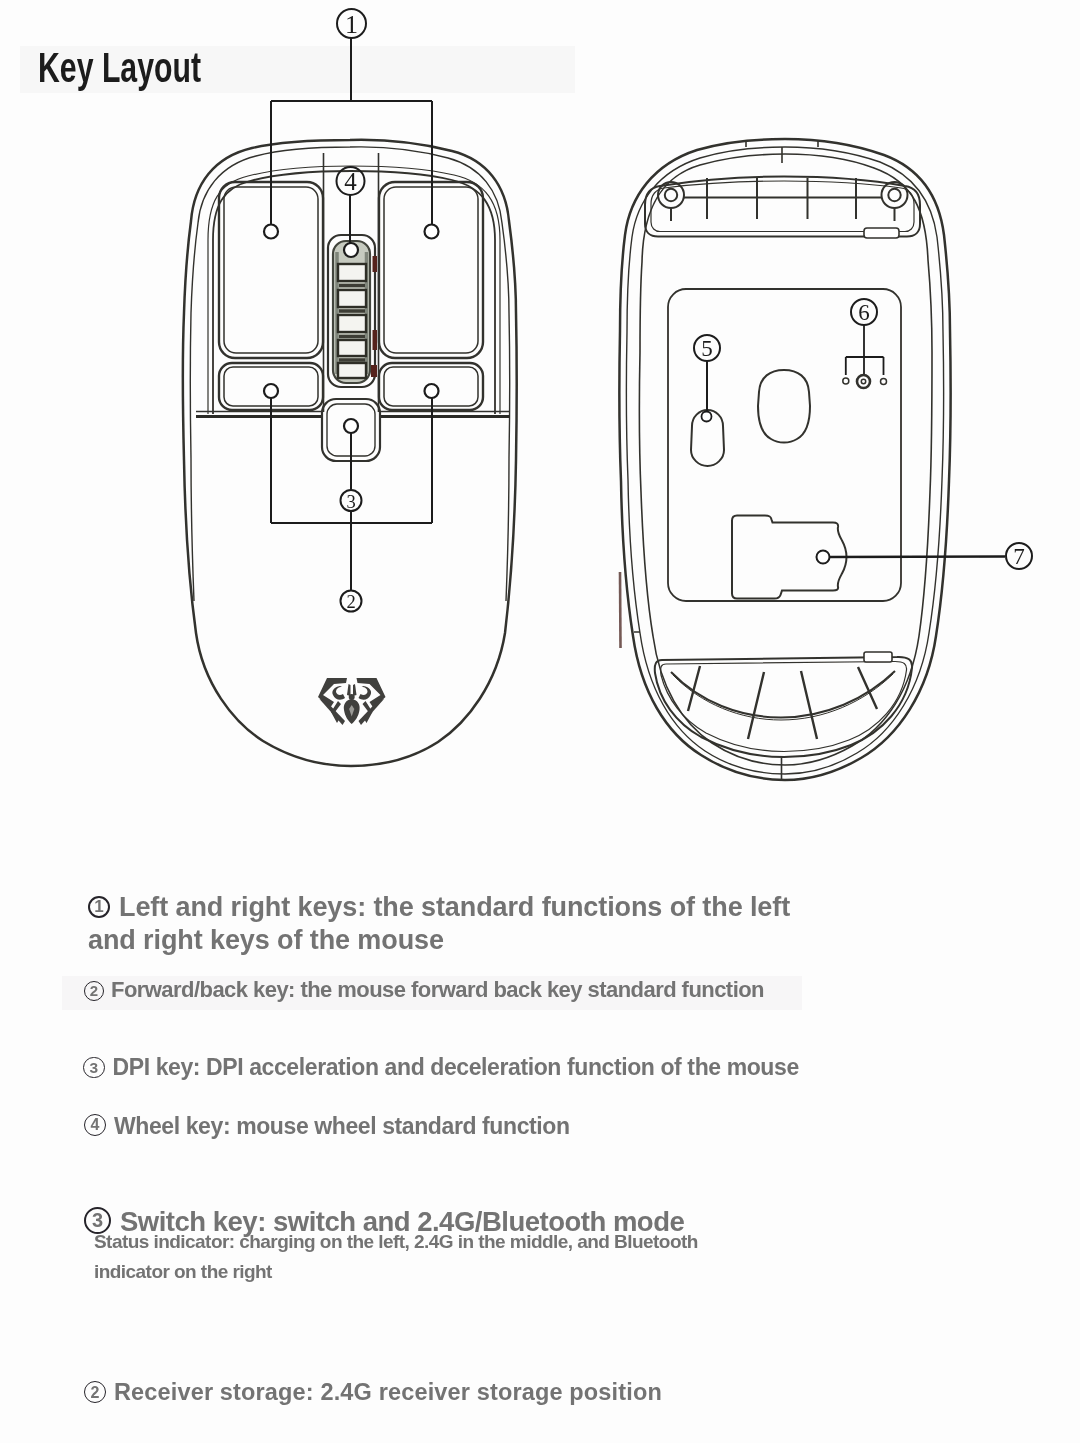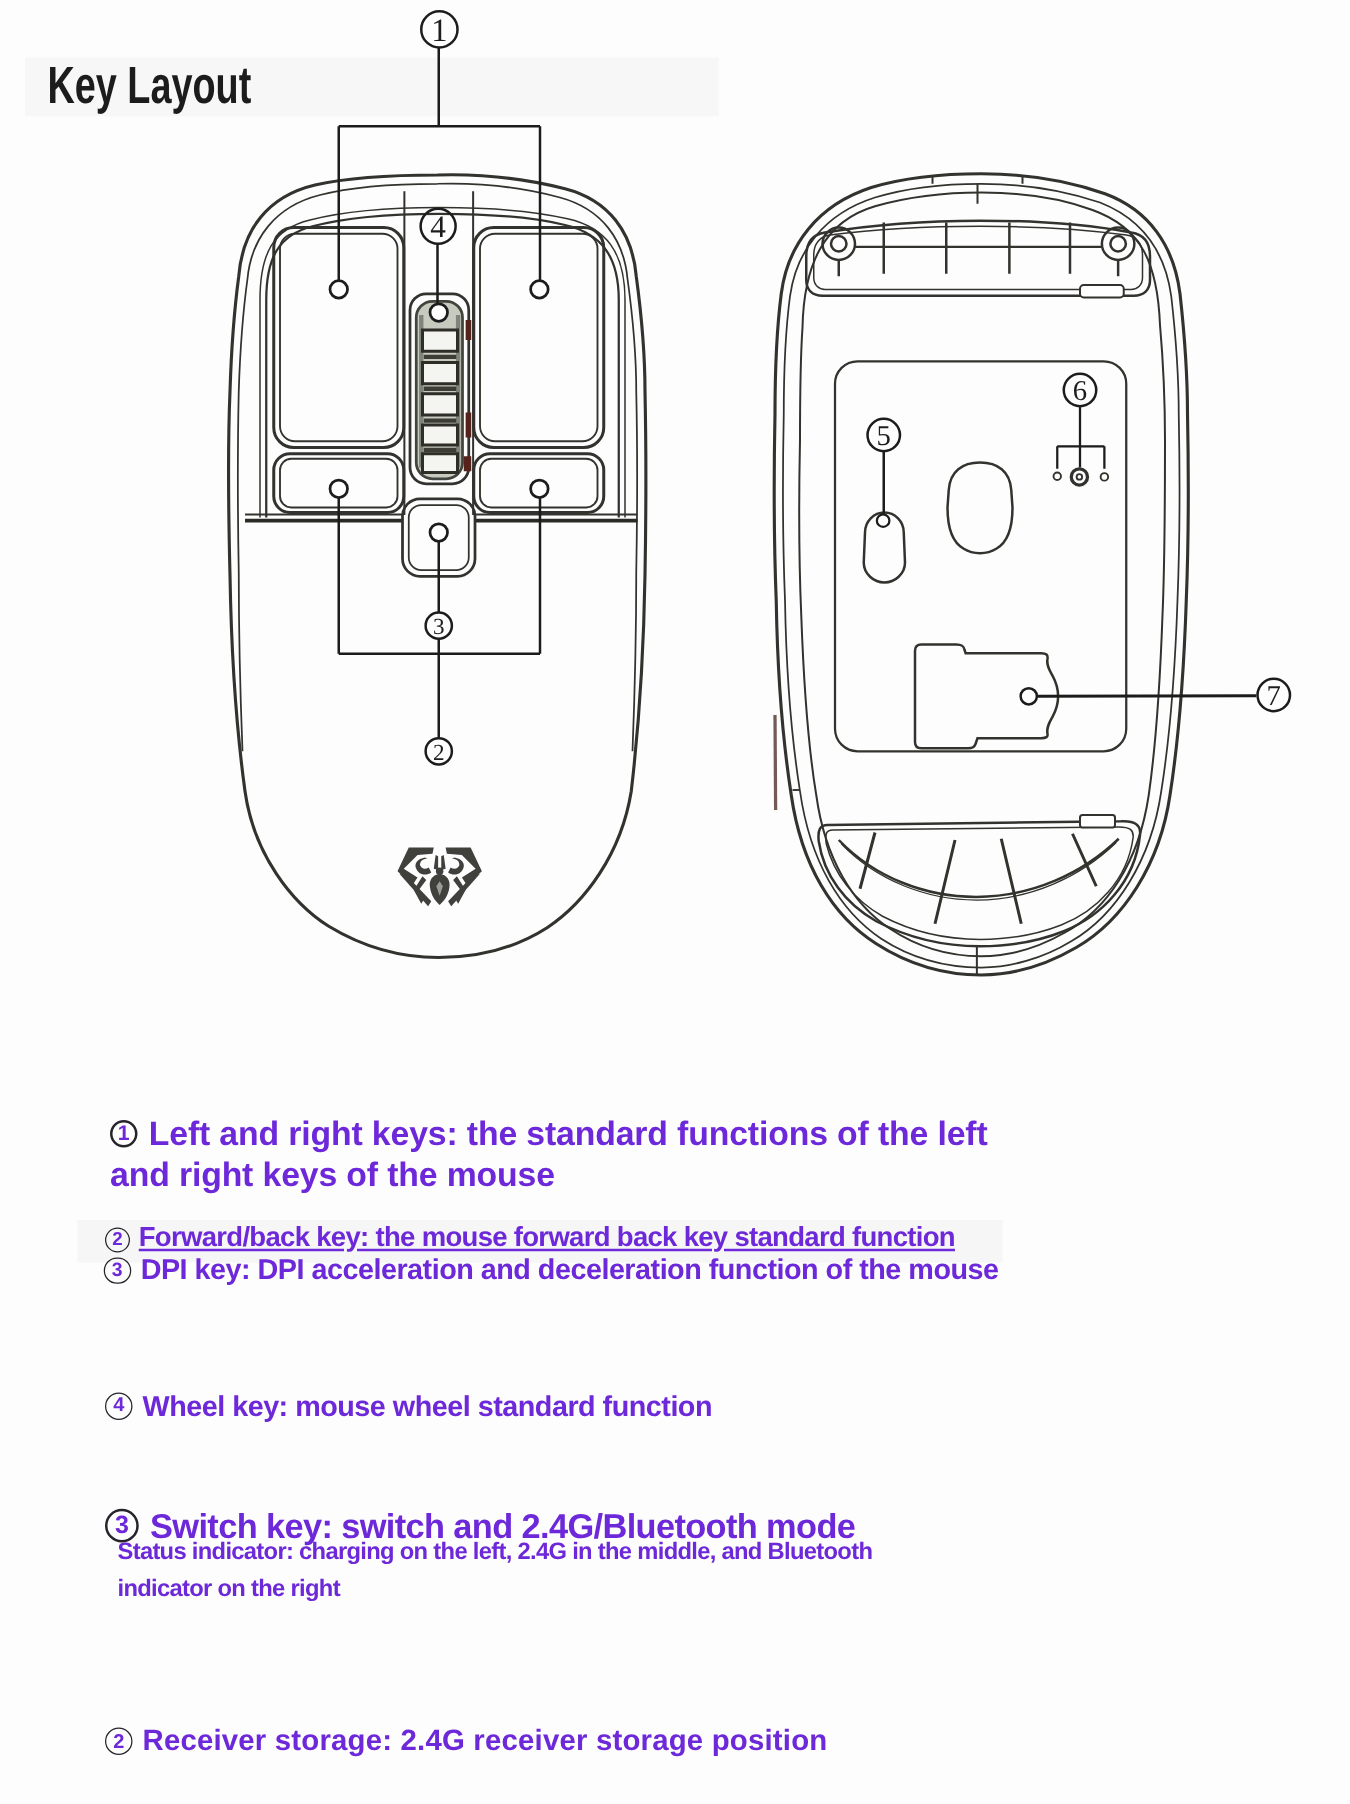--- a/index.html
+++ b/index.html
@@ -1,17 +1,17 @@
 <!DOCTYPE html>
 <html><head>
 <meta charset="utf-8">
 <style>
 html,body{margin:0;padding:0;}
 body{width:1080px;height:1443px;background:#fdfdfd;position:relative;font-family:"Liberation Sans",sans-serif;overflow:hidden;}
-.t{position:absolute;font-weight:bold;color:#6d28d9;white-space:nowrap;}
+.t{position:absolute;font-weight:bold;color:#737373;white-space:nowrap;}
 .c{display:inline-flex;align-items:center;justify-content:center;border:2px solid #26242a;border-radius:50%;box-sizing:border-box;font-weight:bold;letter-spacing:0;}
 svg{position:absolute;top:0;left:0;}
 .sv text{font-family:"Liberation Serif",serif;fill:#1d1d1d;}
 </style>
 </head>
 <body>
 
 <div style="position:absolute;left:20px;top:46px;width:555px;height:47px;background:#f7f7f7;"></div>
 <div style="position:absolute;left:62px;top:976px;width:740px;height:34px;background:#f7f6f7;"></div>
 
@@ -199,23 +199,23 @@
 
 <path d="M781.5,757 L781.5,780" stroke-width="1.6"></path>
 
 <path d="M620,572 L620.5,648" stroke="#53302b" stroke-width="2.6" opacity="0.8"></path>
 <path d="M634,632 L640,632" stroke-width="1.5"></path>
 </g>
 </svg>
 
 <div class="t" style="left:88px;top:891px;font-size:27px;line-height:33px;letter-spacing:-0.1px;"><span class="c" style="width:22px;height:22px;font-size:17px;margin-right:9px;vertical-align:4px;">1</span>Left and right keys: the standard functions of the left<br>and right keys of the mouse</div>
 
-<div class="t" style="left:84px;top:978.5px;font-size:22px;line-height:22px;letter-spacing:-0.55px;text-decoration:underline;"><span class="c" style="width:20px;height:20px;font-size:15px;margin-right:7px;vertical-align:1px;border-width:1.8px;">2</span>Forward/back key: the mouse forward back key standard function</div>
-
-<div class="t" style="left:83px;top:1004px;font-size:23px;line-height:23px;letter-spacing:-0.4px;"><span class="c" style="width:21.5px;height:21.5px;font-size:15.5px;margin-right:8px;vertical-align:2px;border-width:1.9px;">3</span>DPI key: DPI acceleration and deceleration function of the mouse</div>
+<div class="t" style="left:84px;top:978.5px;font-size:22px;line-height:22px;letter-spacing:-0.55px;"><span class="c" style="width:20px;height:20px;font-size:15px;margin-right:7px;vertical-align:1px;border-width:1.8px;">2</span>Forward/back key: the mouse forward back key standard function</div>
+
+<div class="t" style="left:83px;top:1056px;font-size:23px;line-height:23px;letter-spacing:-0.4px;"><span class="c" style="width:21.5px;height:21.5px;font-size:15.5px;margin-right:8px;vertical-align:2px;border-width:1.9px;">3</span>DPI key: DPI acceleration and deceleration function of the mouse</div>
 
 <div class="t" style="left:84px;top:1113.5px;font-size:23px;line-height:23px;letter-spacing:-0.4px;text-align:center;"><span class="c" style="width:22px;height:22px;font-size:16px;margin-right:8px;vertical-align:3.5px;border-width:1.9px;">4</span>Wheel key: mouse wheel standard function</div>
 
 <div class="t" style="left:84px;top:1207px;font-size:27.5px;line-height:27.5px;letter-spacing:-0.5px;"><span class="c" style="width:27px;height:27px;font-size:20px;margin-right:9px;vertical-align:4px;border-width:2.2px;">3</span>Switch key: switch and 2.4G/Bluetooth mode</div>
 
 <div class="t" style="left:94px;top:1226.5px;font-size:19px;line-height:30px;letter-spacing:-0.55px;">Status indicator: charging on the left, 2.4G in the middle, and Bluetooth<br>indicator on the right</div>
 
 <div class="t" style="left:84px;top:1381px;font-size:23.5px;line-height:23.5px;letter-spacing:0.15px;"><span class="c" style="width:22px;height:22px;font-size:16px;margin-right:8px;vertical-align:2.5px;border-width:1.9px;">2</span>Receiver storage: 2.4G receiver storage position</div>
 
 </body></html>

